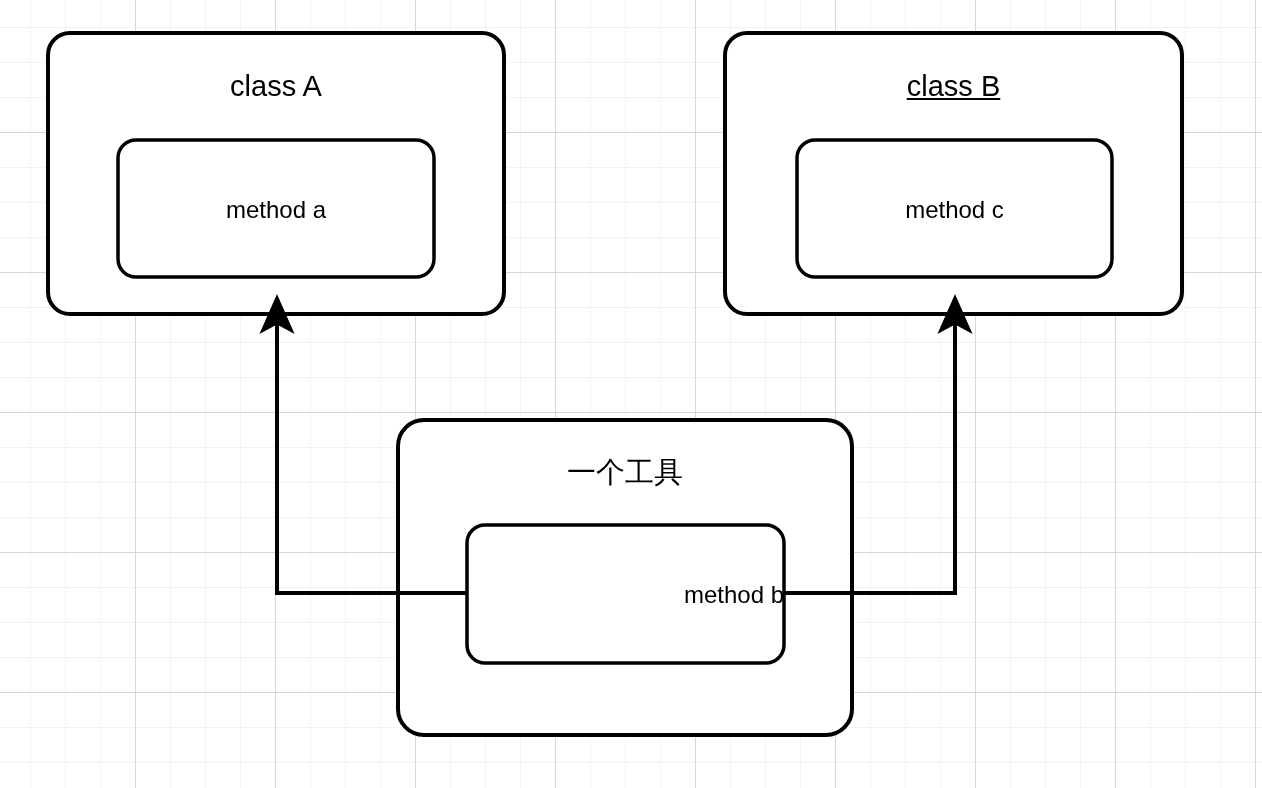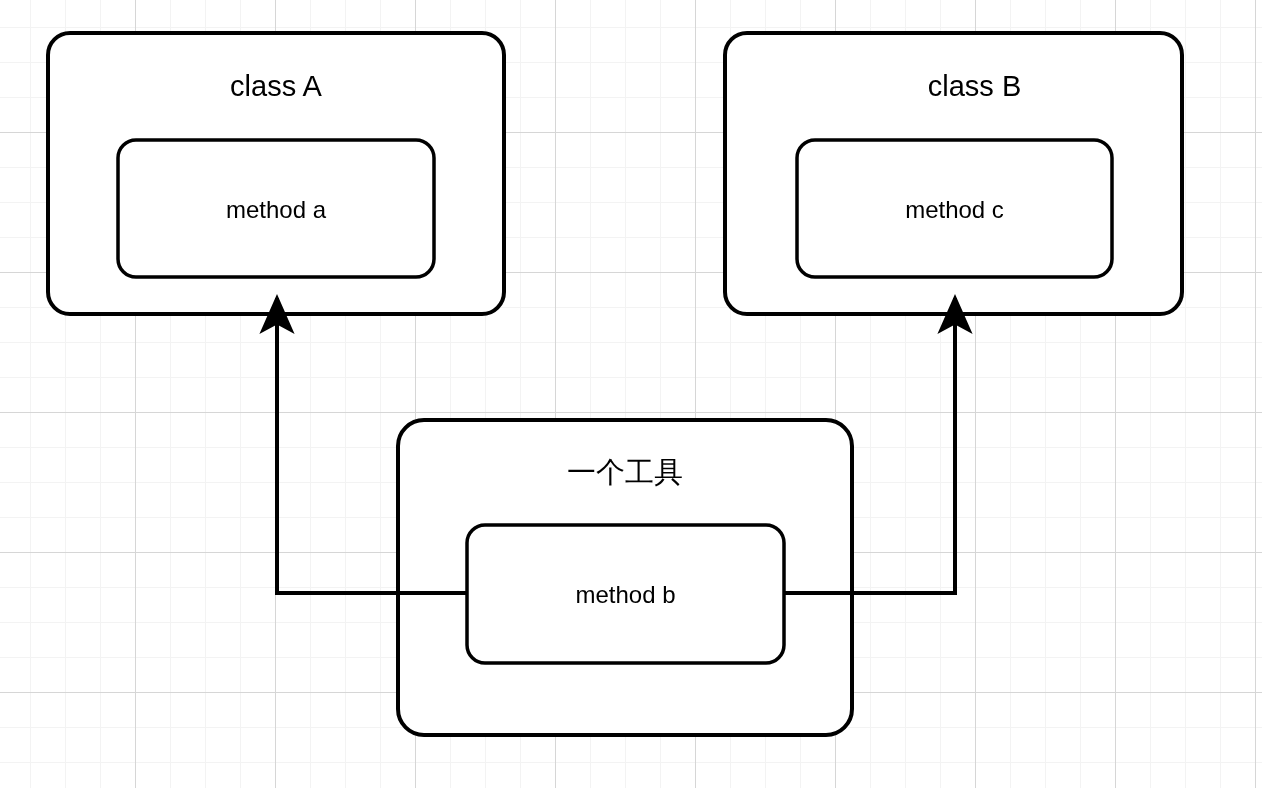--- a/index.html
+++ b/index.html
@@ -85,21 +85,21 @@
 
     <path d="M 467 593 L 277 593 L 277 298" fill="none" stroke="#000000" stroke-width="4" marker-end="url(#arrowhead)"></path>
 
     <path d="M 784 593 L 955 593 L 955 298" fill="none" stroke="#000000" stroke-width="4" marker-end="url(#arrowhead)"></path>
   </svg>
 
   <div class="node-label class-title" style="left:48px; top:72px; width:456px;">class A</div>
 
   <div class="node-label method-title" style="left:118px; top:198px; width:316px;">method a</div>
 
-  <div class="node-label class-title" style="left:746px; top:72px; width:457px;">class B</div>
+  <div class="node-label class-title" style="left:725px; top:72px; width:457px;text-decoration:underline;">class B</div>
 
   <div class="node-label cjk-title" style="left:398px; top:458px; width:454px;">一个工具</div>
 
   <div class="node-label method-title" style="left:797px; top:198px; width:315px;">method c</div>
 
-  <div class="node-label method-title" style="left:467px; top:583px; width:317px;">method b</div>
+  <div class="node-label method-title" style="left:467px; top:583px; width:317px;text-align:right;">method b</div>
 
 </div>
 
 </body></html>

